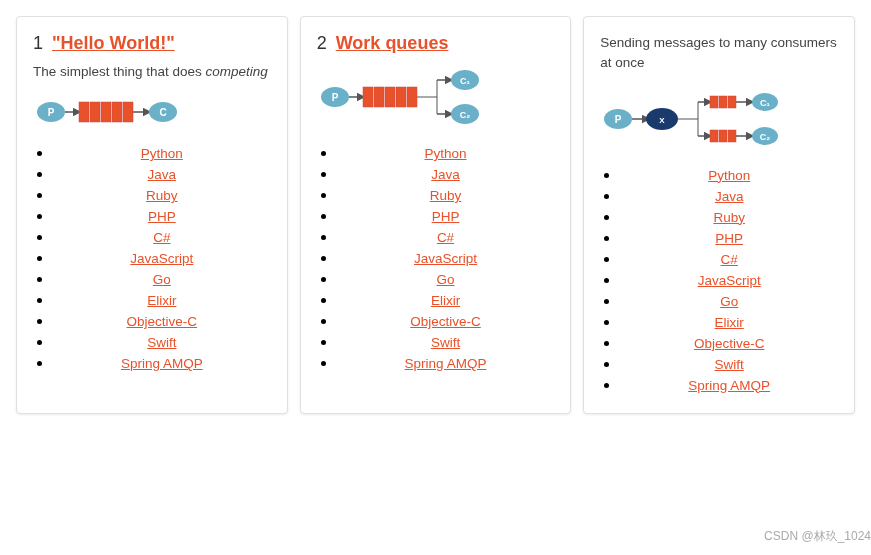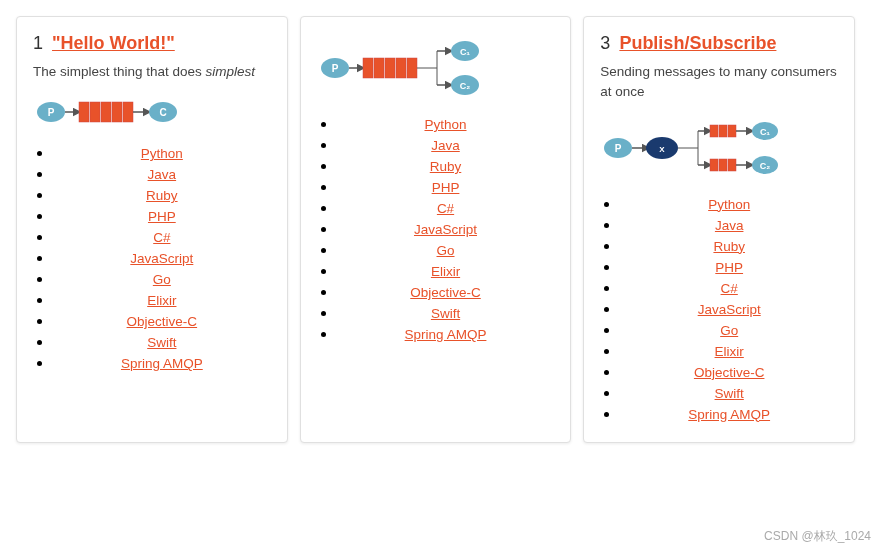--- a/index.html
+++ b/index.html
@@ -90,21 +90,21 @@
 <body>
 
 <div class="cards-container">
 
   <div class="card">
     <div class="card-header">
       <span class="card-number">1</span>
       <a class="card-title-link" href="#">"Hello World!"</a>
     </div>
     <p class="card-description">
-      The simplest thing that does <em>simplest</em>
+      The simplest thing that does <em>competing</em>
     </p>
 
     <div class="diagram">
       <svg width="180" height="40">
 
         <ellipse cx="18" cy="20" rx="14" ry="10" fill="#6ab0c8"></ellipse>
         <text x="18" y="24" text-anchor="middle" fill="white" font-size="10" font-weight="bold">P</text>
 
         <line x1="32" y1="20" x2="44" y2="20" stroke="#555" stroke-width="1.5" marker-end="url(#arrow1)"></line>
         <defs>
@@ -149,20 +149,24 @@
       <li><a href="#">JavaScript</a></li>
       <li><a href="#">Go</a></li>
       <li><a href="#">Elixir</a></li>
       <li><a href="#">Objective-C</a></li>
       <li><a href="#">Swift</a></li>
       <li><a href="#">Spring AMQP</a></li>
     </ul>
   </div>
 
   <div class="card">
+    <div class="card-header">
+      <span class="card-number">2</span>
+      <a class="card-title-link" href="#">Work queues</a>
+    </div>
 
     <div class="diagram">
       <svg width="200" height="70">
 
         <ellipse cx="18" cy="35" rx="14" ry="10" fill="#6ab0c8"></ellipse>
         <text x="18" y="39" text-anchor="middle" fill="white" font-size="10" font-weight="bold">P</text>
 
         <line x1="32" y1="35" x2="44" y2="35" stroke="#555" stroke-width="1.5" marker-end="url(#arrow3)"></line>
 
         <rect x="46" y="25" width="10" height="20" fill="#e8522a" stroke="#c44" stroke-width="0.5"></rect>
@@ -193,24 +197,20 @@
       <li><a href="#">JavaScript</a></li>
       <li><a href="#">Go</a></li>
       <li><a href="#">Elixir</a></li>
       <li><a href="#">Objective-C</a></li>
       <li><a href="#">Swift</a></li>
       <li><a href="#">Spring AMQP</a></li>
     </ul>
   </div>
 
   <div class="card">
-    <div class="card-header">
-      <span class="card-number">3</span>
-      <a class="card-title-link" href="#">Publish/Subscribe</a>
-    </div>
     <p class="card-description">
       Sending messages to many consumers at once
     </p>
 
     <div class="diagram">
       <svg width="220" height="70">
         <defs>
           <marker id="arrowA" markerWidth="6" markerHeight="6" refX="3" refY="3" orient="auto">
             <path d="M0,0 L0,6 L6,3 z" fill="#555"></path>
           </marker>

